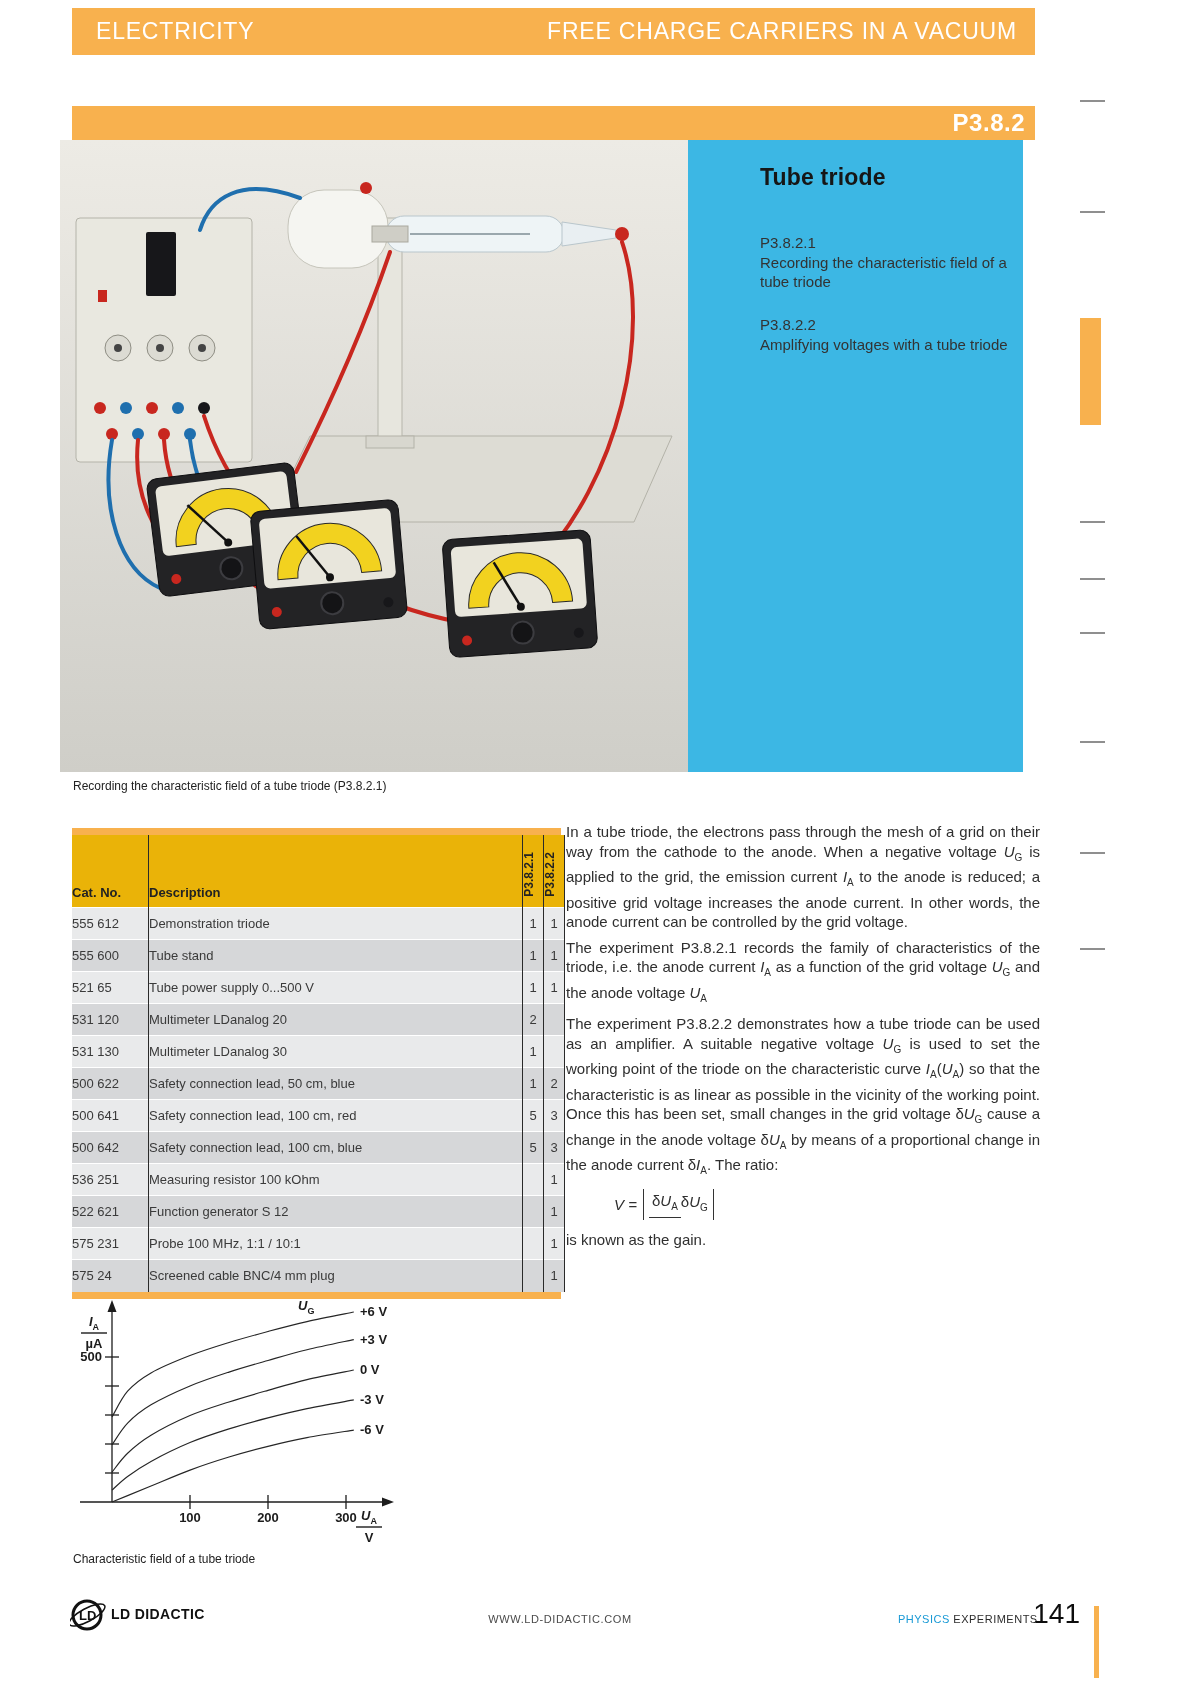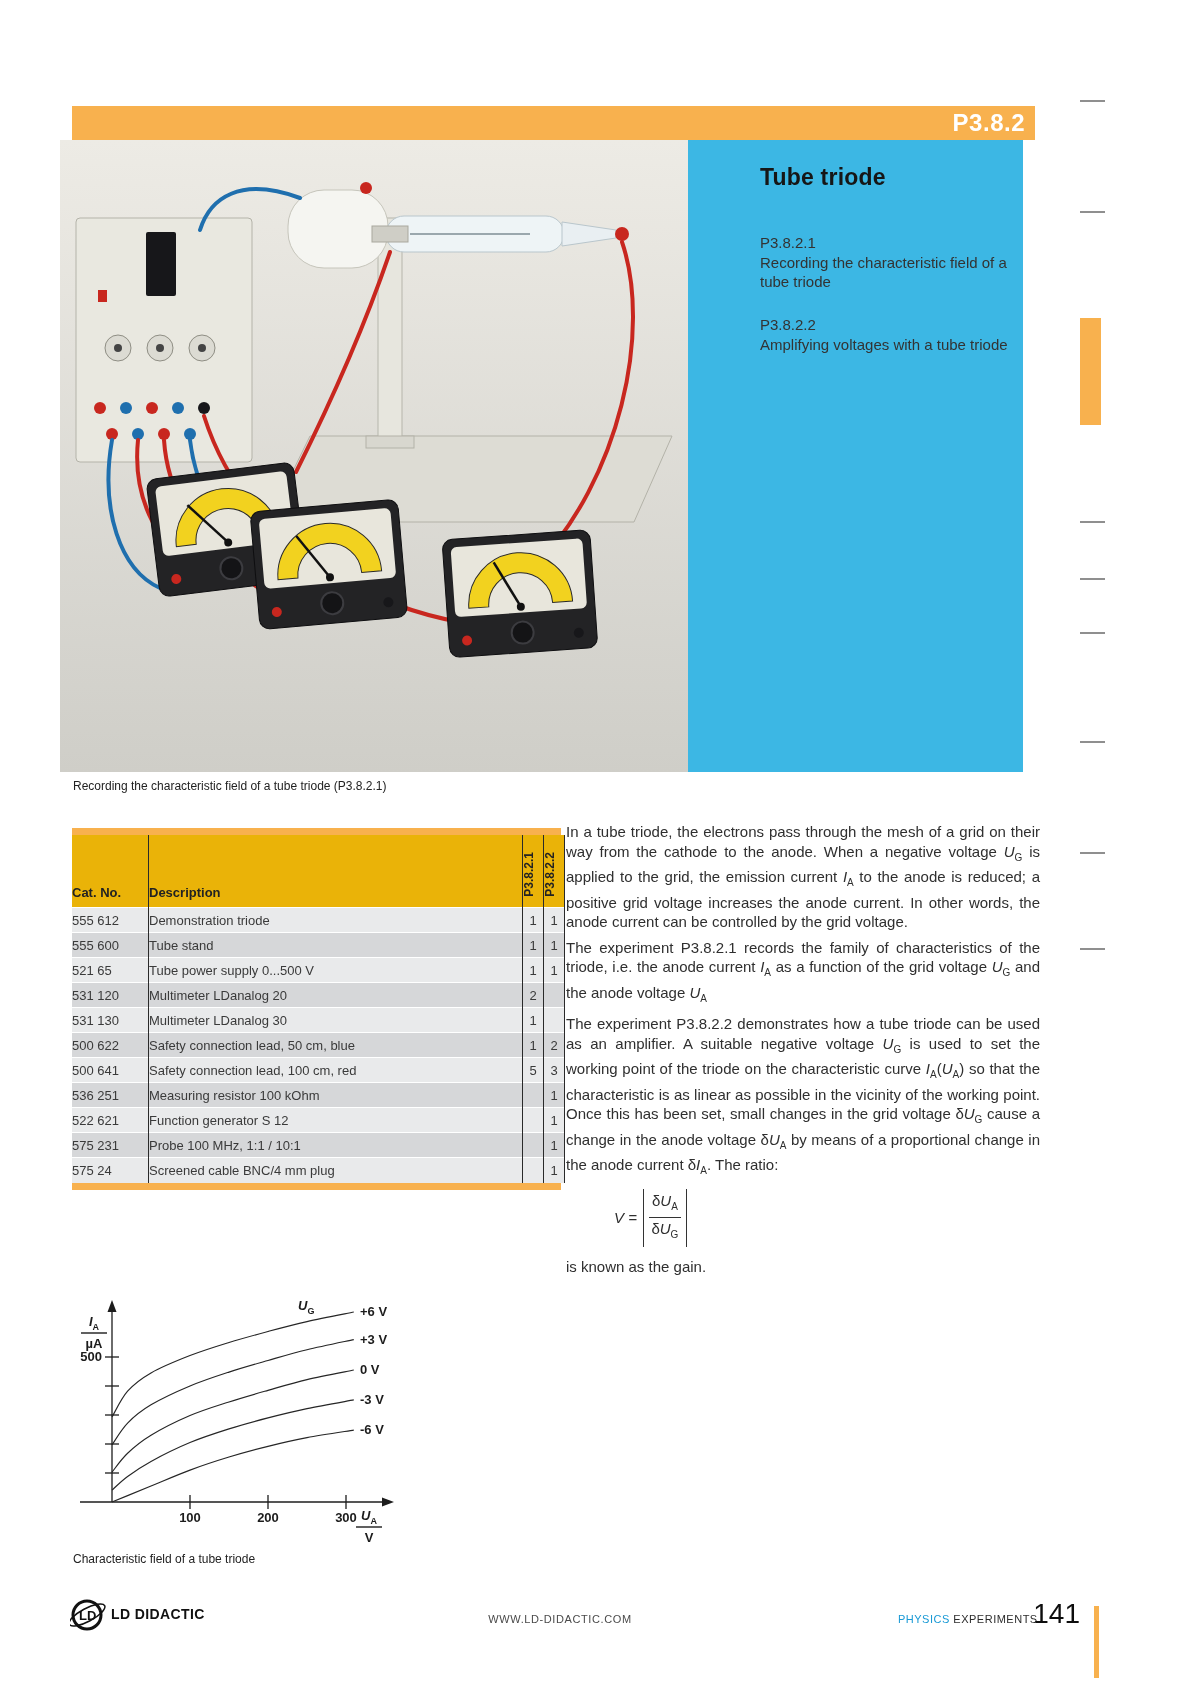--- a/index.html
+++ b/index.html
@@ -32,36 +32,36 @@
   table.equip thead th{background:#eab308;height:65px;vertical-align:bottom;text-align:left;
                        font-weight:bold;color:#222;padding-bottom:7px;}
   th.c-cat{width:76px;padding-left:7px;}
   th.c-desc{width:373px;padding-left:9px;}
   th.c-q{width:20px;text-align:center;}
   .rot{display:inline-block;writing-mode:vertical-rl;transform:rotate(180deg);
        font-size:12px;font-weight:bold;white-space:nowrap;line-height:1;}
   td.c-cat{padding-left:7px;color:#3a3a3a;}
   td.c-desc{padding-left:9px;color:#3a3a3a;}
   td.c-q{text-align:center;color:#3a3a3a;}
-  table.equip tbody tr{height:25px;padding-left:32px;}
+  table.equip tbody tr{height:32px;padding-left:32px;}
   table.equip tbody tr:nth-child(odd) td{background:#E9EAEB;}
   table.equip tbody tr:nth-child(even) td{background:#D6D7D9;}
   table.equip tbody td{border-top:1px solid #fff;}
   .bl{border-left:1.4px solid #2a2a2a;}
   .br{border-right:1.4px solid #2a2a2a;}
 
   
   .text-col{position:absolute;left:566px;top:822px;width:474px;font-size:15px;line-height:19.5px;
             text-align:justify;color:#2f2f2f;}
   .text-col p{margin:0 0 6px 0;}
   .text-col sub{font-size:10px;}
   .formula{display:flex;align-items:center;margin:8px 0 10px 48px;font-size:15px;color:#2f2f2f;}
   .f-lhs{font-style:italic;margin-right:6px;}
   .bars{display:inline-flex;border-left:1.2px solid #333;border-right:1.2px solid #333;padding:2px 5px;}
-  .frac{display:inline-flex;flex-direction:column;align-items:center;}
+  .frac{display:inline-flex;flex-direction:row;align-items:center;}
   .frac .num{border-bottom:1.2px solid #333;padding:0 3px 1px;}
   .frac .den{padding-top:1px;}
 
   
   .chart-wrap{position:absolute;left:72px;top:1290px;width:345px;height:258px;}
   .chart-caption{position:absolute;left:73px;top:1552px;font-size:12px;color:#222;}
 
   
   .logo{position:absolute;left:70px;top:1594px;display:flex;align-items:center;}
   .logo-text{font-size:14px;font-weight:bold;color:#111;letter-spacing:.4px;margin-left:5px;}
@@ -76,20 +76,24 @@
 
   
   .edge-mark{position:absolute;left:1080px;width:25px;height:2px;background:#8f8f8f;}
   .edge-tab{position:absolute;left:1080px;top:318px;width:21px;height:107px;background:#F8B14E;}
 </style>
 </head>
 <body>
 
 <div class="page">
 
+  <div class="header-bar">
+    <span>ELECTRICITY</span>
+    <span>FREE CHARGE CARRIERS IN A VACUUM</span>
+  </div>
 
   <div class="banner">
     <span>P3.8.2</span>
   </div>
 
   <div class="hero">
     <div class="photo">
       <svg width="628" height="632" viewBox="0 0 628 632">
         <defs>
           <linearGradient id="pg" x1="0" y1="0" x2="0" y2="1">
@@ -238,20 +242,26 @@
           </tr>
           <tr>
             <td class="c-cat">500 622</td>
             <td class="c-desc bl">Safety connection lead, 50 cm, blue</td>
             <td class="c-q bl">1</td>
             <td class="c-q bl br">2</td>
           </tr>
           <tr>
             <td class="c-cat">500 641</td>
             <td class="c-desc bl">Safety connection lead, 100 cm, red</td>
+            <td class="c-q bl">5</td>
+            <td class="c-q bl br">3</td>
+          </tr>
+          <tr>
+            <td class="c-cat">500 642</td>
+            <td class="c-desc bl">Safety connection lead, 100 cm, blue</td>
             <td class="c-q bl">5</td>
             <td class="c-q bl br">3</td>
           </tr>
           <tr>
             <td class="c-cat">536 251</td>
             <td class="c-desc bl">Measuring resistor 100 kOhm</td>
             <td class="c-q bl"></td>
             <td class="c-q bl br">1</td>
           </tr>
           <tr>

